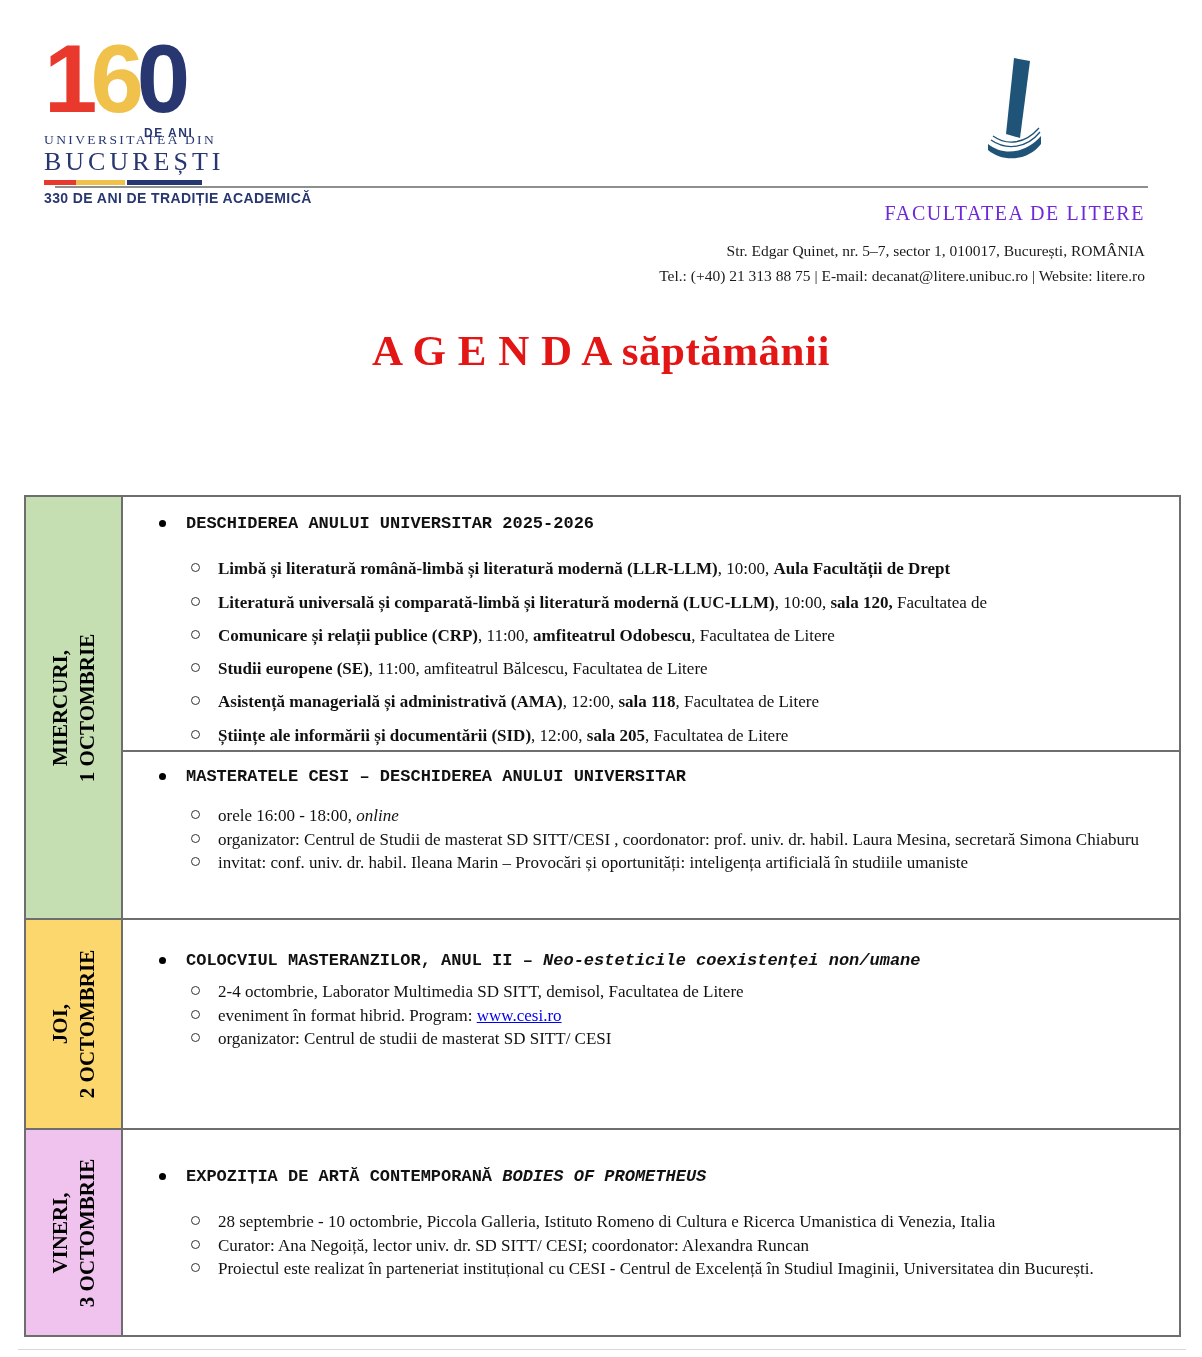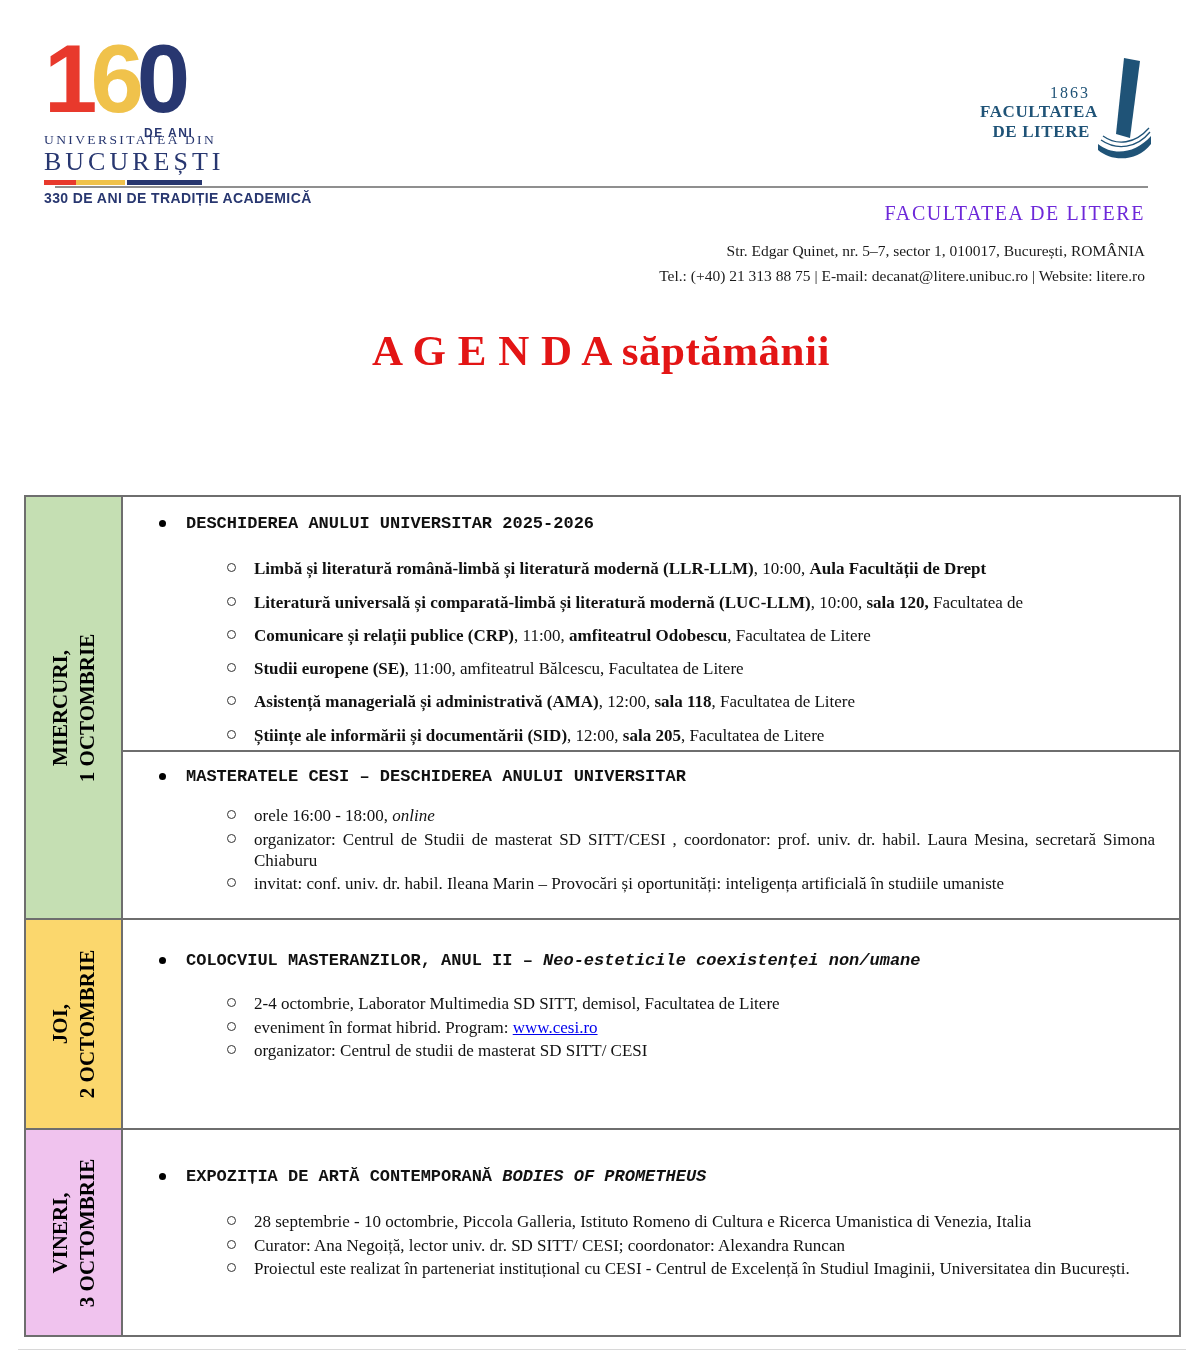--- a/index.html
+++ b/index.html
@@ -76,32 +76,32 @@
 
   .block { box-sizing:border-box; padding:16px 24px 0 0; }
   .block + .block { border-top:2px solid #6e6e6e; }
   .row-miercuri .block:nth-child(1) { height:253px; }
   .row-miercuri .block:nth-child(2) { padding-top:14px; }
   .row-joi .block    { padding-top:30px; }
   .row-vineri .block { padding-top:36px; }
 
   .item { display:flex; align-items:flex-start; font-size:17px; line-height:1.25; }
   .item.l1 { padding-left:36px;font-family:Liberation Mono, monospace; }
-  .item.l2 { padding-left:104px; }
+  .item.l2 { padding-left:68px; }
   .mk { flex:0 0 27px; display:flex; }
   .dot  { width:7px; height:7px; background:#000; border-radius:50%; margin-top:7px; }
   .circ { width:9px; height:9px; border:1.5px solid #333; border-radius:50%; margin-top:5px; box-sizing:border-box; background:#fff; }
   .txt { flex:1; min-width:0; }
   .item.justify .txt { text-align:justify; }
 
   .block .item.l1 { margin-bottom:18px; }
   .block.wide .item.l1 { margin-bottom:24px; }
   .block.wide  .item.l2 { margin-bottom:12px; }
   .block.tight .item.l2 { margin-bottom:2px; }
-  .row-joi .item.l1    { margin-bottom:22px; }
+  .row-joi .item.l1    { margin-bottom:10px; }
   .row-vineri .item.l1 { margin-bottom:24px; }
 
   .b { font-weight:bold; }
   .i { font-style:italic; }
   .lnk { color:#0000ee; text-decoration:underline; cursor:pointer; }
 
   .bottom-line { position:absolute; left:18px; top:1349px; width:1168px; height:1px; background:#d8d8d8; }
 </style>
 </head>
 <body>
@@ -117,25 +117,20 @@
     <div class="ub-name2">BUCUREȘTI</div>
     <div class="ub-bar">
       <span class="seg-red"></span>
         <span class="seg-gold"></span>
         <span class="seg-navy"></span>
     </div>
     <div class="ub-tag">330 DE ANI DE TRADIȚIE ACADEMICĂ</div>
   </div>
 
   <div class="logo-fl">
-    <div class="fl-text">
-      <div class="fl-year">1863</div>
-      <div class="fl-l1">FACULTATEA</div>
-      <div class="fl-l2">DE LITERE</div>
-    </div>
     <svg class="fl-book" width="58" height="114" viewBox="0 0 58 114">
       <path d="M29,2 L45,5 L35,82 L21,78 Z" fill="#1f5377"></path>
       <path d="M8,80 C22,90 40,88 54,72" stroke="#1f5377" stroke-width="1.3" fill="none"></path>
       <path d="M6,84 C22,95 42,92 55,76" stroke="#1f5377" stroke-width="1.3" fill="none"></path>
       <path d="M3,88 C 18,100 40,98 56,80 L56,88 C 42,106 17,106 3,94 Z" fill="#1f5377"></path>
     </svg>
   </div>
 
   <div class="top-rule"></div>
 

